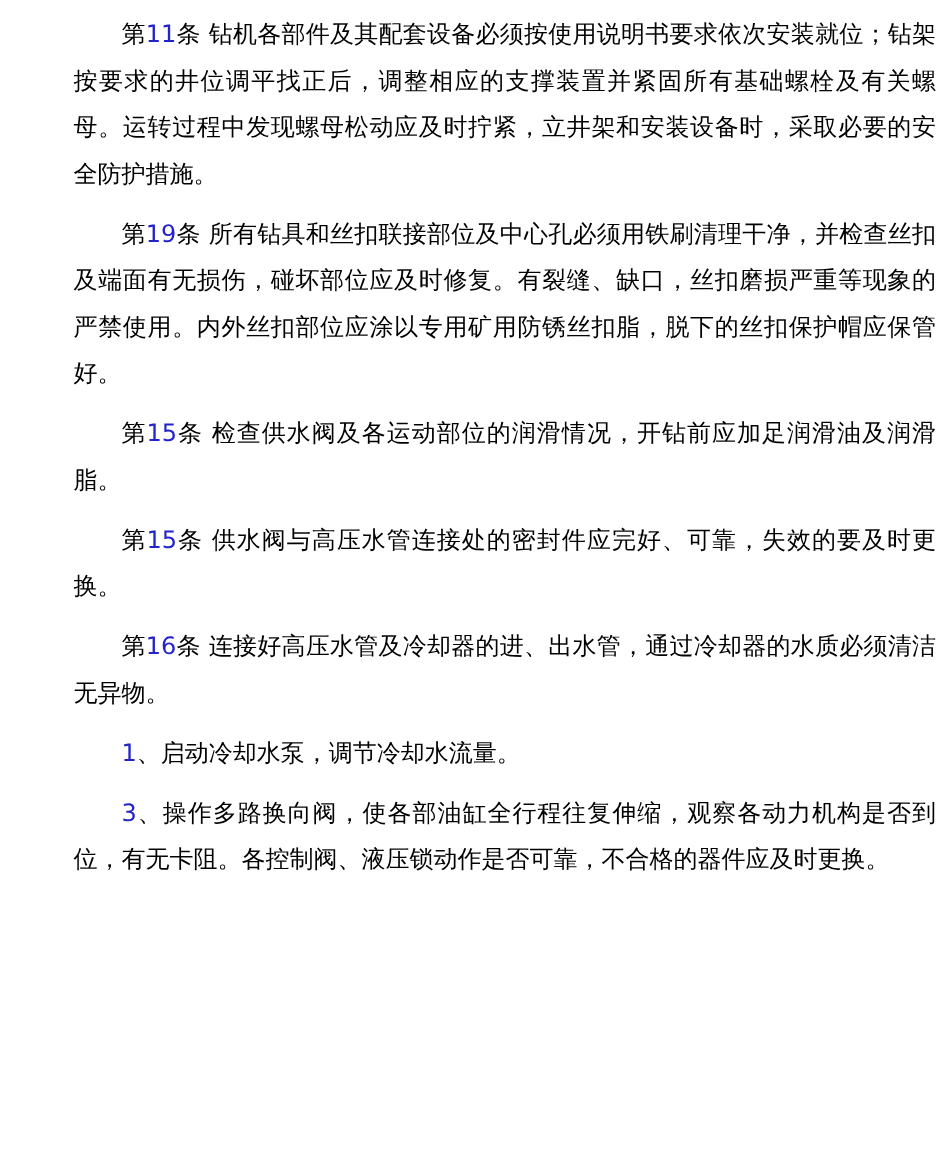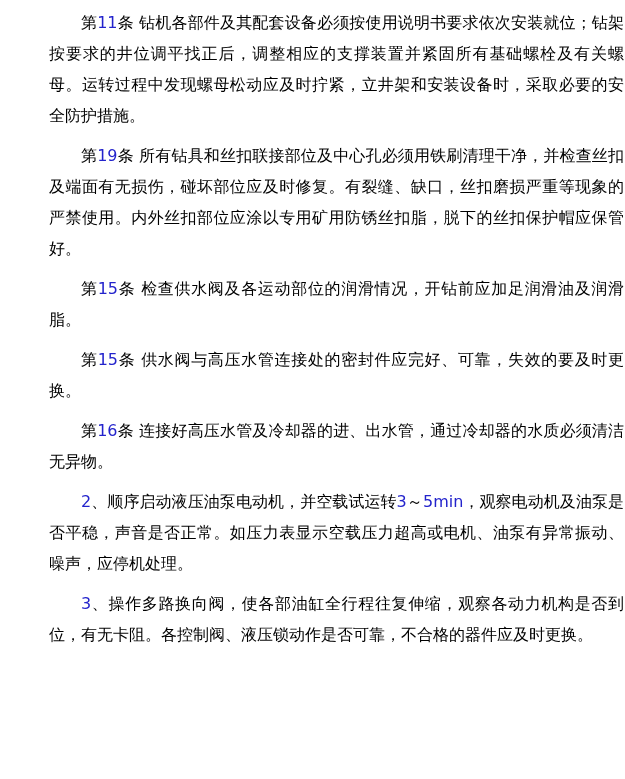--- a/index.html
+++ b/index.html
@@ -39,15 +39,15 @@
 </style>
 </head>
 <body>
 
 <div class="doc-body">
     <p class="para"><span>第</span><span class="num">11</span><span>条 钻机各部件及其配套设备必须按使用说明书要求依次安装就位；钻架按要求的井位调平找正后，调整相应的支撑装置并紧固所有基础螺栓及有关螺母。运转过程中发现螺母松动应及时拧紧，立井架和安装设备时，采取必要的安全防护措施。</span></p>
     <p class="para"><span>第</span><span class="num">19</span><span>条 所有钻具和丝扣联接部位及中心孔必须用铁刷清理干净，并检查丝扣及端面有无损伤，碰坏部位应及时修复。有裂缝、缺口，丝扣磨损严重等现象的严禁使用。内外丝扣部位应涂以专用矿用防锈丝扣脂，脱下的丝扣保护帽应保管好。</span></p>
     <p class="para"><span>第</span><span class="num">15</span><span>条 检查供水阀及各运动部位的润滑情况，开钻前应加足润滑油及润滑脂。</span></p>
     <p class="para"><span>第</span><span class="num">15</span><span>条 供水阀与高压水管连接处的密封件应完好、可靠，失效的要及时更换。</span></p>
     <p class="para"><span>第</span><span class="num">16</span><span>条 连接好高压水管及冷却器的进、出水管，通过冷却器的水质必须清洁无异物。</span></p>
-    <p class="para"><span class="num">2</span><span>、顺序启动液压油泵电动机，并空载试运转</span><span class="num">3</span><span>～</span><span class="num">5min</span><span>，观察电动机及油泵是否平稳，声音是否正常。如压力表显示空载压力超高或电机、油泵有异常振动、噪声，应停机处理。</span></p>
+    <p class="para"><span class="num">1</span><span>、启动冷却水泵，调节冷却水流量。</span></p>
     <p class="para"><span class="num">3</span><span>、操作多路换向阀，使各部油缸全行程往复伸缩，观察各动力机构是否到位，有无卡阻。各控制阀、液压锁动作是否可靠，不合格的器件应及时更换。</span></p>
   </div>
 
 </body></html>

